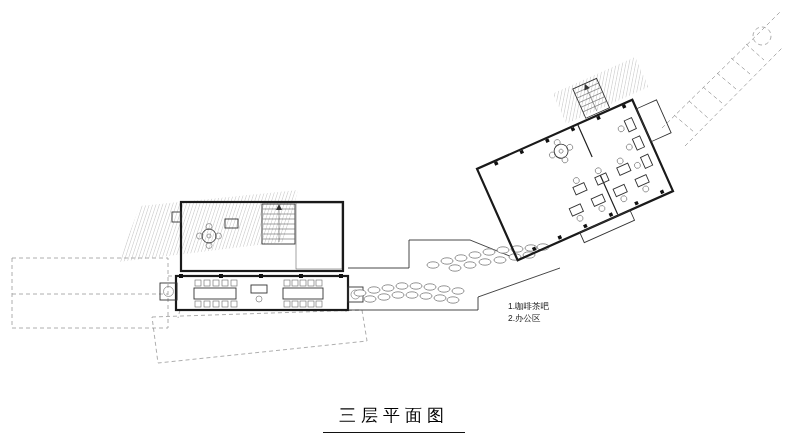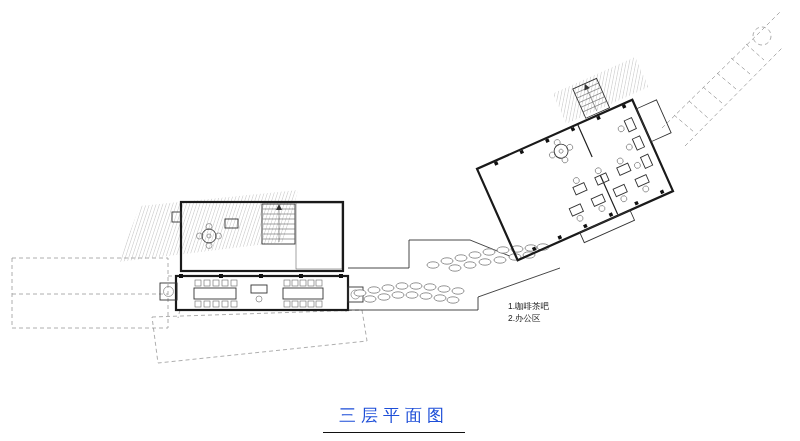--- a/index.html
+++ b/index.html
@@ -8,21 +8,21 @@
   svg{display:block;}
   .wall{fill:none;stroke:#1a1a1a;stroke-width:2.2;}
   .mid{fill:none;stroke:#222;stroke-width:1.2;}
   .thin{fill:none;stroke:#333;stroke-width:0.9;}
   .xthin{fill:none;stroke:#666;stroke-width:0.6;}
   .dash{fill:none;stroke:#999;stroke-width:0.8;stroke-dasharray:4 3;}
   .stone{fill:#fff;stroke:#777;stroke-width:0.8;}
   .col{fill:#111;stroke:none;}
   .small-text{font-family:"Liberation Sans","DejaVu Sans",sans-serif;font-size:8.5px;fill:#222;}
   .title-wrap{position:absolute;left:0;bottom:8px;width:100%;text-align:center;}
-  .plan-title{display:inline-block;font-size:17px;letter-spacing:5px;color:#1d4ed8;
+  .plan-title{display:inline-block;font-size:17px;letter-spacing:5px;color:#000000;
               padding:0 16px 5px 16px;border-bottom:1.5px solid #111;}
 </style>
 </head>
 <body>
 
 <div id="canvas">
 <svg width="800" height="441" viewBox="0 0 800 441" xmlns="http://www.w3.org/2000/svg">
   <defs>
     <pattern id="hatchA" width="3.2" height="9" patternUnits="userSpaceOnUse" patternTransform="rotate(18)">
       <line x1="0" y1="0" x2="0" y2="9" stroke="#9a9a9a" stroke-width="0.7"></line>

